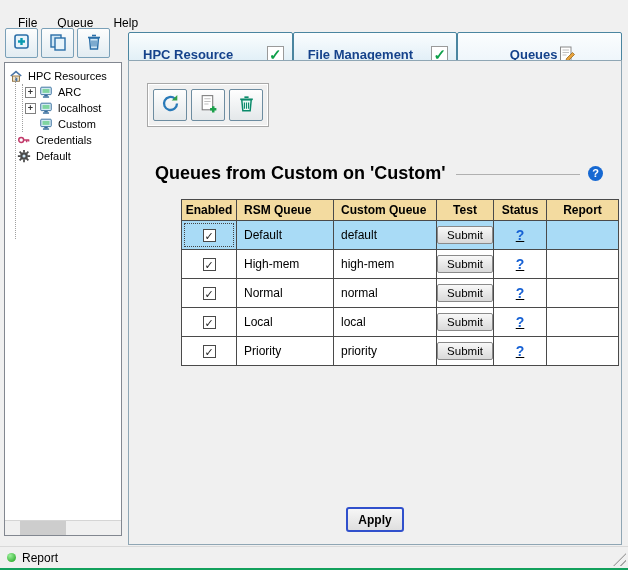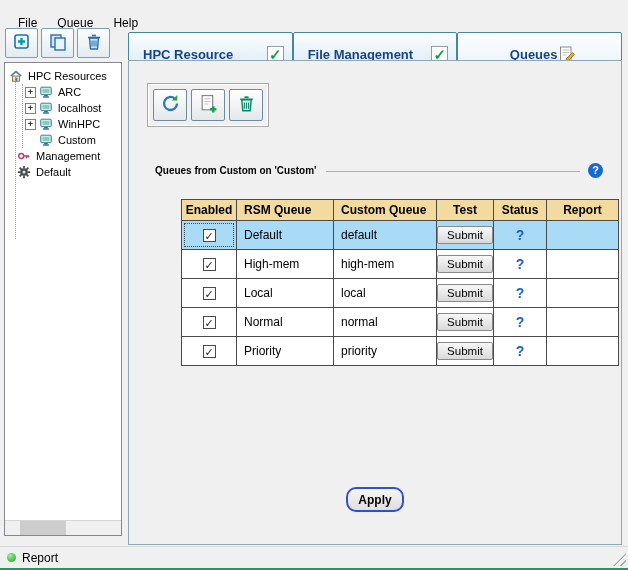--- a/index.html
+++ b/index.html
@@ -77,52 +77,52 @@
     border:1px solid #a8a8a8; background:#f0f0f0; box-shadow:inset 0 0 0 1px #fff;
   }
   .q-btn {
     width:34px; height:32px; border:1px solid #6d8ca0; border-radius:2px;
     background:linear-gradient(#fefefe,#e4e8ea); display:flex; align-items:center; justify-content:center; padding:0;
   }
   .q-btn svg { width:21px; height:21px; }
 
   
   .section-head { position:absolute; left:26px; top:102px; right:18px; display:flex; align-items:center; }
-  .section-title { font-weight:bold; font-size:10px; white-space:nowrap; }
+  .section-title { font-weight:bold; font-size:18px; white-space:nowrap; }
   .section-rule { flex:1; border-top:1px solid #b0b0b0; margin:2px 8px 0 10px; }
   .help-icon {
     width:15px; height:15px; border-radius:50%; background:#1668d2; color:#fff;
     font-size:11px; font-weight:bold; text-align:center; line-height:15px; cursor:default; flex:0 0 auto;
   }
 
   
   .q-table { position:absolute; left:52px; top:138px; border-collapse:collapse; table-layout:fixed; background:#fff; }
   .q-table th, .q-table td { border:1px solid #4a4a4a; font-size:12px; overflow:hidden; }
   .q-table th { background:#f3dba0; font-weight:bold; height:21px; }
   .q-table td { height:29px; }
   .q-table tr.selected td { background:#a9dbf6; }
   .th-left, .td-left { text-align:left; padding-left:7px; }
-  .td-center { text-align:center; }
+  .td-center { text-align:center;text-decoration:underline; }
   .checkbox {
     width:13px; height:13px; border:1px solid #494949; background:#fff; margin:0 auto;
     font-size:11px; line-height:12px; text-align:center; color:#222; cursor:default;
   }
   .checkbox::before { content:"✓"; }
   td.focus-cell { position:relative; }
   td.focus-cell::after { content:""; position:absolute; inset:2px; border:1px dotted #444; pointer-events:none; }
   .submit-btn {
     font-family:inherit; font-size:11.5px; padding:2px 9px; border:1px solid #8a8a8a; border-radius:2px;
     background:linear-gradient(#f8f8f8,#d9d9d9); color:#000; cursor:default;
   }
   .status-q { color:#1560d4; font-weight:bold; font-size:14px; }
 
   
   .apply-btn {
-    position:absolute; left:50%; transform:translateX(-50%); top:426px;
-    min-width:58px; height:25px; border:2px solid #3050cc; border-radius:10px;
+    position:absolute; left:50%; transform:translateX(-50%); top:446px;
+    min-width:58px; height:25px; border:2px solid #3050cc; border-radius:3px;
     background:linear-gradient(#f6f6f6,#dfdfdf); font-family:inherit; font-size:12px; font-weight:bold; cursor:default;
   }
 
   
   .statusbar {
     position:absolute; left:0; right:0; bottom:2px; height:22px; background:#f0f0f0;
     border-top:1px solid #d9d9d9; display:flex; align-items:center; padding-left:7px;
   }
   .ready-dot { width:9px; height:9px; border-radius:50%; background:radial-gradient(circle at 35% 30%, #9cf09c, #18a018); margin-right:6px; }
   .resize-grip {
@@ -200,52 +200,40 @@
               <svg viewBox="0 0 16 16">
             <rect x="2" y="2.5" width="12" height="8.5" rx="1" fill="#d6ecf7" stroke="#2a6496"></rect>
             <rect x="4" y="4.5" width="8" height="4.5" fill="#7fd4a0"></rect>
             <rect x="6" y="11.5" width="4" height="1.5" fill="#2a6496"></rect>
             <rect x="4.5" y="13" width="7" height="1.5" fill="#2a6496"></rect>
           </svg>
             </span>
           <span class="lbl">localhost</span>
         </div>
         <div class="tree-row">
-          <span class="expand-box"></span>
-          <span class="tree-icon">
-              <svg viewBox="0 0 16 16">
-            <rect x="2" y="2.5" width="12" height="8.5" rx="1" fill="#d6ecf7" stroke="#2a6496"></rect>
-            <rect x="4" y="4.5" width="8" height="4.5" fill="#7fd4a0"></rect>
-            <rect x="6" y="11.5" width="4" height="1.5" fill="#2a6496"></rect>
-            <rect x="4.5" y="13" width="7" height="1.5" fill="#2a6496"></rect>
-          </svg>
-            </span>
-          <span class="lbl">WinHPC</span>
-        </div>
-        <div class="tree-row">
           <span style="width:14px;flex:0 0 auto;"></span>
           <span class="tree-icon">
               <svg viewBox="0 0 16 16">
             <rect x="2" y="2.5" width="12" height="8.5" rx="1" fill="#d6ecf7" stroke="#2a6496"></rect>
             <rect x="4" y="4.5" width="8" height="4.5" fill="#7fd4a0"></rect>
             <rect x="6" y="11.5" width="4" height="1.5" fill="#2a6496"></rect>
             <rect x="4.5" y="13" width="7" height="1.5" fill="#2a6496"></rect>
           </svg>
             </span>
           <span class="lbl">Custom</span>
         </div>
       </div>
       <div class="tree-row indent1">
         <span class="tree-icon">
             <svg viewBox="0 0 16 16">
           <circle cx="4.8" cy="8" r="2.8" fill="none" stroke="#c23a6a" stroke-width="1.7"></circle>
           <path d="M7.6 8h6.4M11 8v2.6M13.3 8v1.8" stroke="#c23a6a" stroke-width="1.7" fill="none"></path>
         </svg>
           </span>
-        <span class="lbl">Management</span>
+        <span class="lbl">Credentials</span>
       </div>
       <div class="tree-row indent1">
         <span class="tree-icon">
             <svg viewBox="0 0 16 16">
           <g stroke="#4a4a4a" stroke-width="2">
                 <path d="M8 1v3M8 12v3M1 8h3M12 8h3M3 3l2.2 2.2M10.8 10.8L13 13M13 3l-2.2 2.2M5.2 10.8L3 13"></path>
               </g>
           <circle cx="8" cy="8" r="4.4" fill="#4a4a4a"></circle>
           <circle cx="8" cy="8" r="1.8" fill="#cfe6f5"></circle>
         </svg>
@@ -357,32 +345,32 @@
             <td class="td-left">High-mem</td>
             <td class="td-left">high-mem</td>
             <td class="td-center"><button class="submit-btn">Submit</button></td>
             <td class="td-center"><span class="status-q">?</span></td>
             <td></td>
           </tr>
           <tr>
             <td>
                 <div class="checkbox"></div>
               </td>
+            <td class="td-left">Normal</td>
+            <td class="td-left">normal</td>
+            <td class="td-center"><button class="submit-btn">Submit</button></td>
+            <td class="td-center"><span class="status-q">?</span></td>
+            <td></td>
+          </tr>
+          <tr>
+            <td>
+                <div class="checkbox"></div>
+              </td>
             <td class="td-left">Local</td>
             <td class="td-left">local</td>
-            <td class="td-center"><button class="submit-btn">Submit</button></td>
-            <td class="td-center"><span class="status-q">?</span></td>
-            <td></td>
-          </tr>
-          <tr>
-            <td>
-                <div class="checkbox"></div>
-              </td>
-            <td class="td-left">Normal</td>
-            <td class="td-left">normal</td>
             <td class="td-center"><button class="submit-btn">Submit</button></td>
             <td class="td-center"><span class="status-q">?</span></td>
             <td></td>
           </tr>
           <tr>
             <td>
                 <div class="checkbox"></div>
               </td>
             <td class="td-left">Priority</td>
             <td class="td-left">priority</td>

